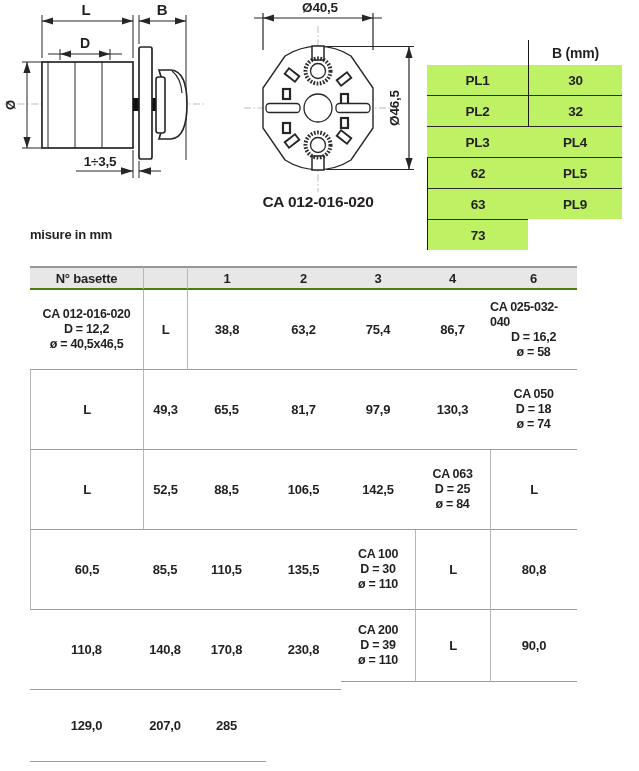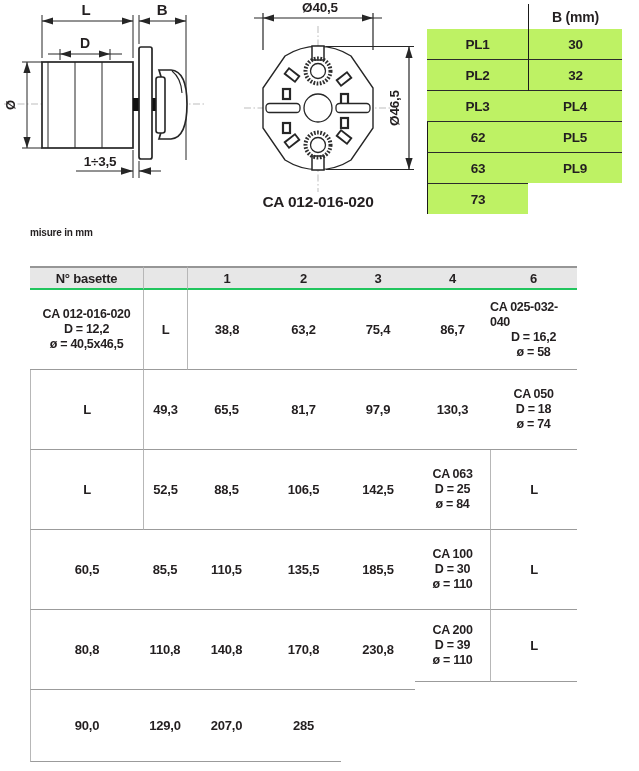--- a/index.html
+++ b/index.html
@@ -4,34 +4,34 @@
 <style>
   html,body{margin:0;padding:0;background:#ffffff;}
   #page{position:relative;width:639px;height:771px;background:#ffffff;overflow:hidden;
         font-family:"Liberation Sans","DejaVu Sans",sans-serif;color:#231f20;font-weight:bold;
         letter-spacing:-0.2px;}
   svg text{font-family:"Liberation Sans","DejaVu Sans",sans-serif;font-weight:bold;fill:#231f20;}
 
   
   .bt{position:absolute;left:427px;top:4px;width:195px;display:grid;grid-template-columns:101px 94px;}
   .bt .h{height:25px;background:#ffffff;display:flex;align-items:center;justify-content:center;
-         font-size:14px;}
+         font-size:14px;margin-top:36px;}
   .bt .c{height:30px;background:#bef264;display:flex;align-items:center;justify-content:center;
          font-size:13.5px;}
   .bt .vr{border-left:1px solid #1a1a1a;}
   .bt .sep{border-bottom:1px solid #2b2b2b;}
 
   
-  .note{position:absolute;left:30px;top:227px;font-size:10px;}
+  .note{position:absolute;left:30px;top:227px;font-size:13px;}
 
   
   .mt{position:absolute;left:30px;top:266px;width:547px;display:grid;
       grid-template-columns:113px 44px 79px 75px 74px 75px 87px;}
   .mt > div{box-sizing:border-box;display:flex;align-items:center;justify-content:center;}
-  .mh{height:24px;background:#e7e7e7;border-top:2px solid #969696;border-bottom:2px solid #22c55e;
+  .mh{height:24px;background:#e7e7e7;border-top:2px solid #969696;border-bottom:2px solid #4d7c0f;
       font-size:13px;}
   .mc{height:80px;border-bottom:1px solid #9b9b9b;font-size:13px;background:#fff;}
   .mc.last{height:72px;}
   .v1{border-left:1px solid #b7b7b7;}
   .name{flex-direction:column;line-height:15px;font-size:12.5px;letter-spacing:-0.3px;}
 </style>
 </head>
 <body>
 
 <div id="page">
@@ -207,21 +207,20 @@
     <div class="mc name">
       <div>CA 063</div>
       <div>D = 25</div>
       <div>ø = 84</div>
     </div>
     <div class="mc v1">L</div>
     <div class="mc v1">60,5</div>
     <div class="mc">85,5</div>
     <div class="mc">110,5</div>
     <div class="mc">135,5</div>
-    <div class="mc">185,5</div>
 
     <div class="mc name">
       <div>CA 100</div>
       <div>D = 30</div>
       <div>ø = 110</div>
     </div>
     <div class="mc v1">L</div>
     <div class="mc v1">80,8</div>
     <div class="mc">110,8</div>
     <div class="mc">140,8</div>

